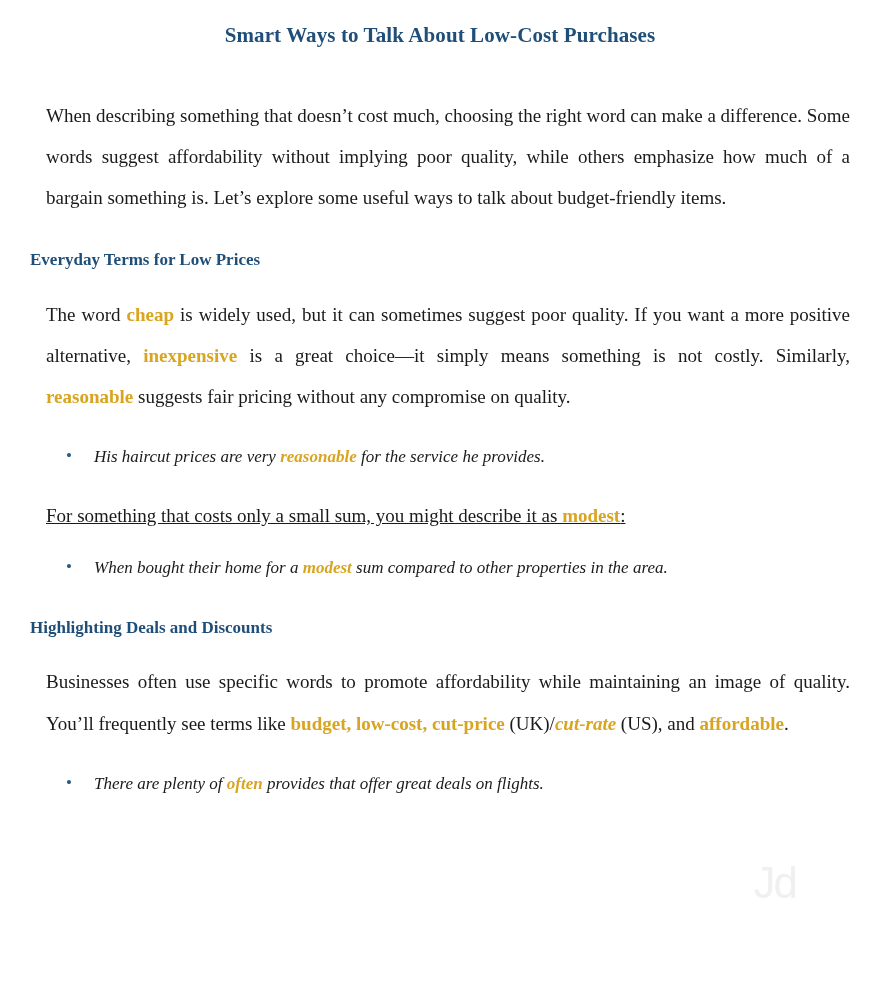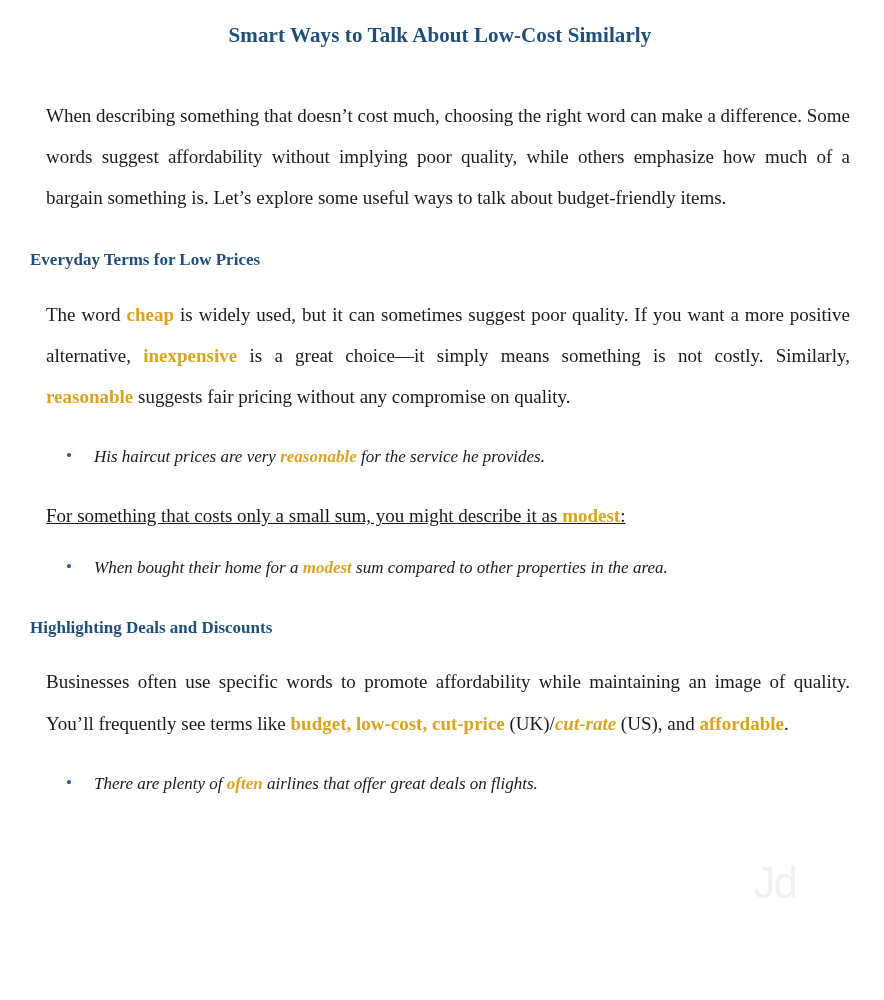--- a/index.html
+++ b/index.html
@@ -93,21 +93,21 @@
     letter-spacing: -2px;
     user-select: none;
     font-weight: 300;
   }
 </style>
 </head>
 <body>
 
 <div class="page">
 
-  <h1 class="doc-title">Smart Ways to Talk About Low-Cost Similarly</h1>
+  <h1 class="doc-title">Smart Ways to Talk About Low-Cost Purchases</h1>
 
   <p class="body-text">
     <span>When describing something that doesn’t cost much, choosing the right word can make a difference. Some words suggest affordability without implying poor quality, while others emphasize how much of a bargain something is. Let’s explore some useful ways to talk about budget-friendly items.</span>
   </p>
 
   <h2 class="section">Everyday Terms for Low Prices</h2>
 
   <p class="body-text">
     <span>The word </span><span class="hl">cheap</span><span> is widely used, but it can sometimes suggest poor quality. If you want a more positive alternative, </span><span class="hl">inexpensive</span><span> is a great choice—it simply means something is not costly. Similarly, </span><span class="hl">reasonable</span><span> suggests fair pricing without any compromise on quality.</span>
   </p>
@@ -124,18 +124,18 @@
     <li><span>When bought their home for a </span><span class="hl-italic">modest</span><span> sum compared to other properties in the area.</span></li>
   </ul>
 
   <h2 class="section">Highlighting Deals and Discounts</h2>
 
   <p class="body-text">
     <span>Businesses often use specific words to promote affordability while maintaining an image of quality. You’ll frequently see terms like </span><span class="hl">budget, low-cost, cut-price</span><span> (UK)/</span><span class="hl-italic">cut-rate</span><span> (US), and </span><span class="hl">affordable</span><span>.</span>
   </p>
 
   <ul class="bullets">
-    <li><span>There are plenty of </span><span class="hl-italic">often</span><span> airlines that offer great deals on flights.</span></li>
+    <li><span>There are plenty of </span><span class="hl-italic">often</span><span> provides that offer great deals on flights.</span></li>
   </ul>
 
   <div class="watermark">Jd</div>
 
 </div>
 
 </body></html>

